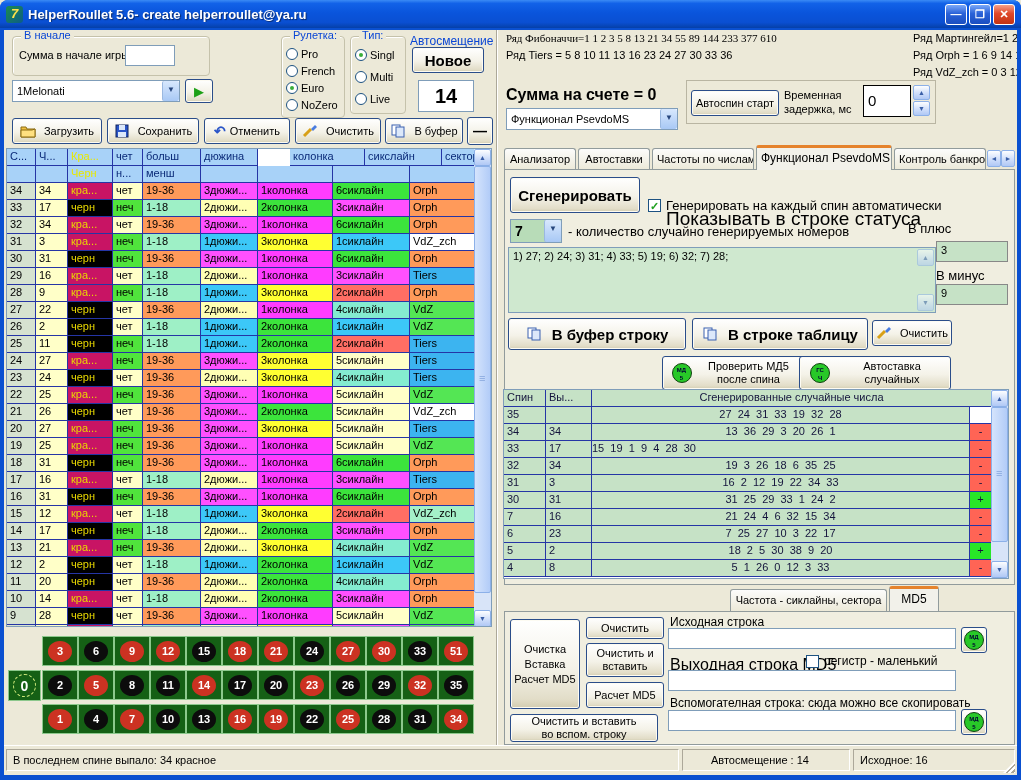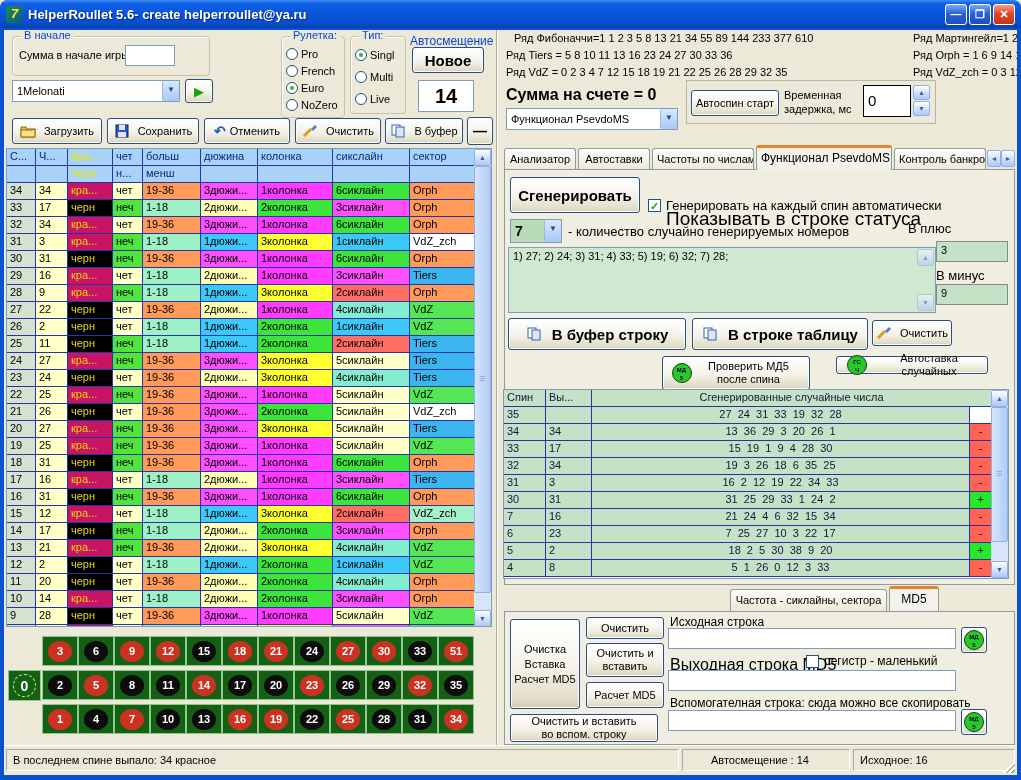--- a/index.html
+++ b/index.html
@@ -196,21 +196,21 @@
 
     <div class="htable">
       <div id="historyTable">
           <div class="hrow hhead">
             <div class="hcell" style="width: 29px;">С...</div>
             <div class="hcell" style="width: 32px;">Ч...</div>
             <div class="hcell" style="width: 45px; color: rgb(232, 232, 0);">Кра...</div>
             <div class="hcell" style="width: 30px;">чет</div>
             <div class="hcell" style="width: 58px;">больш</div>
             <div class="hcell" style="width: 57px;">дюжина</div>
-            <div class="hcell" style="width: 75px;">колонка</div>
+            <div class="hcell" style="width: 75px; margin-left: 32px;">колонка</div>
             <div class="hcell" style="width: 77px;">сикслайн</div>
             <div class="hcell" style="width: 65px;">сектор</div>
           </div>
           <div class="hrow hhead">
             <div class="hcell" style="width: 29px;"></div>
             <div class="hcell" style="width: 32px;"></div>
             <div class="hcell" style="width: 45px; color: rgb(232, 232, 0);">Черн</div>
             <div class="hcell" style="width: 30px;">н...</div>
             <div class="hcell" style="width: 58px;">менш</div>
             <div class="hcell" style="width: 57px;"></div>
@@ -633,23 +633,22 @@
           <div class="bcell" style="left: 434px; top: 70px;">
             <div class="bcirc bred">34</div>
           </div>
         </div>
       <div class="zerocell">
         <div class="zring">0</div>
       </div>
     </div>
 
     <div class="rpanel">
-      <div class="series-line" style="left:14px; top:2px;">Ряд Фибоначчи=1 1 2 3 5 8 13 21 34 55 89 144 233 377 610</div>
+      <div class="series-line" style="left:6px; top:2px;font-family:Liberation Serif, serif;">Ряд Фибоначчи=1 1 2 3 5 8 13 21 34 55 89 144 233 377 610</div>
       <div class="series-line" style="left:6px; top:19px;">Ряд Tiers = 5 8 10 11 13 16 23 24 27 30 33 36</div>
-      <div class="series-line" style="left:6px; top:36px;">Ряд VdZ = 0 2 3 4 7 12 15 18 19 21 22 25 26 28 29 32 35</div>
       <div class="series-line" style="left:413px; top:2px;">Ряд Мартингейл=1 2 4 8 16 32 64 128 256 512</div>
       <div class="series-line" style="left:413px; top:19px;">Ряд Orph = 1 6 9 14 17 20 31 34</div>
       <div class="series-line" style="left:413px; top:36px;">Ряд VdZ_zch = 0 3 12 15 26 32 35</div>
 
       <div style="position:absolute; left:6px; top:56px; font-size:16px; font-weight:bold;">Сумма на счете = 0</div>
       <div class="combo" style="position:absolute; left:6px; top:78px; width:172px; height:22px;">
         <span class="cval">Функционал PsevdoMS</span>
         <span class="carrow">▼</span>
       </div>
 
@@ -720,21 +719,21 @@
             <path d="M2 12 L9 5" stroke="#d8a018" stroke-width="3"></path>
             <path d="M9 5 l4 -4 2 2 -4 4 z" fill="#4a7de0"></path>
           </svg>
         <span>Очистить</span>
       </div>
 
       <div class="xp-btn" style="position:absolute; left:162px; top:326px; width:148px; height:34px; gap:5px; text-align:center; line-height:13px;">
         <span class="md5-circ">МД<br>5</span>
         <span style="width:104px;">Проверить МД5 после спина</span>
       </div>
-      <div class="xp-btn" style="position:absolute; left:336px; top:326px; width:152px; height:18px; gap:14px; text-align:center; line-height:13px;">
+      <div class="xp-btn" style="position:absolute; left:299px; top:326px; width:152px; height:34px; gap:14px; text-align:center; line-height:13px;">
         <span class="md5-circ">ГС<br>Ч</span>
         <span style="width:96px;">Автоставка случайных</span>
       </div>
 
       <div class="stable">
         <div id="spinTable">
             <div class="srow shead">
               <div class="scell" style="width: 42px; text-align: left; padding-left: 3px;">Спин</div>
               <div class="scell" style="width: 46px; text-align: left; padding-left: 3px;">Вы...</div>
               <div class="scell" style="width: 400px;">Сгенерированные случайные числа</div>
@@ -747,21 +746,21 @@
             </div>
             <div class="srow">
               <div class="scell" style="width: 42px;">34</div>
               <div class="scell" style="width: 46px;">34</div>
               <div class="scell" style="width: 378px; text-align: center; padding-left: 0px;">13  36  29  3  20  26  1</div>
               <div class="scell" style="width: 22px; text-align: center; padding-left: 0px; background: rgb(255, 100, 85);">-</div>
             </div>
             <div class="srow">
               <div class="scell" style="width: 42px;">33</div>
               <div class="scell" style="width: 46px;">17</div>
-              <div class="scell" style="width: 378px; text-align: center; padding-left: 0px;">15  19  1  9  4  28  30</div>
+              <div class="scell" style="width: 378px; text-align: left; padding-left: 0px;">15  19  1  9  4  28  30</div>
               <div class="scell" style="width: 22px; text-align: center; padding-left: 0px; background: rgb(255, 100, 85);">-</div>
             </div>
             <div class="srow">
               <div class="scell" style="width: 42px;">32</div>
               <div class="scell" style="width: 46px;">34</div>
               <div class="scell" style="width: 378px; text-align: center; padding-left: 0px;">19  3  26  18  6  35  25</div>
               <div class="scell" style="width: 22px; text-align: center; padding-left: 0px; background: rgb(255, 100, 85);">-</div>
             </div>
             <div class="srow">
               <div class="scell" style="width: 42px;">31</div>

